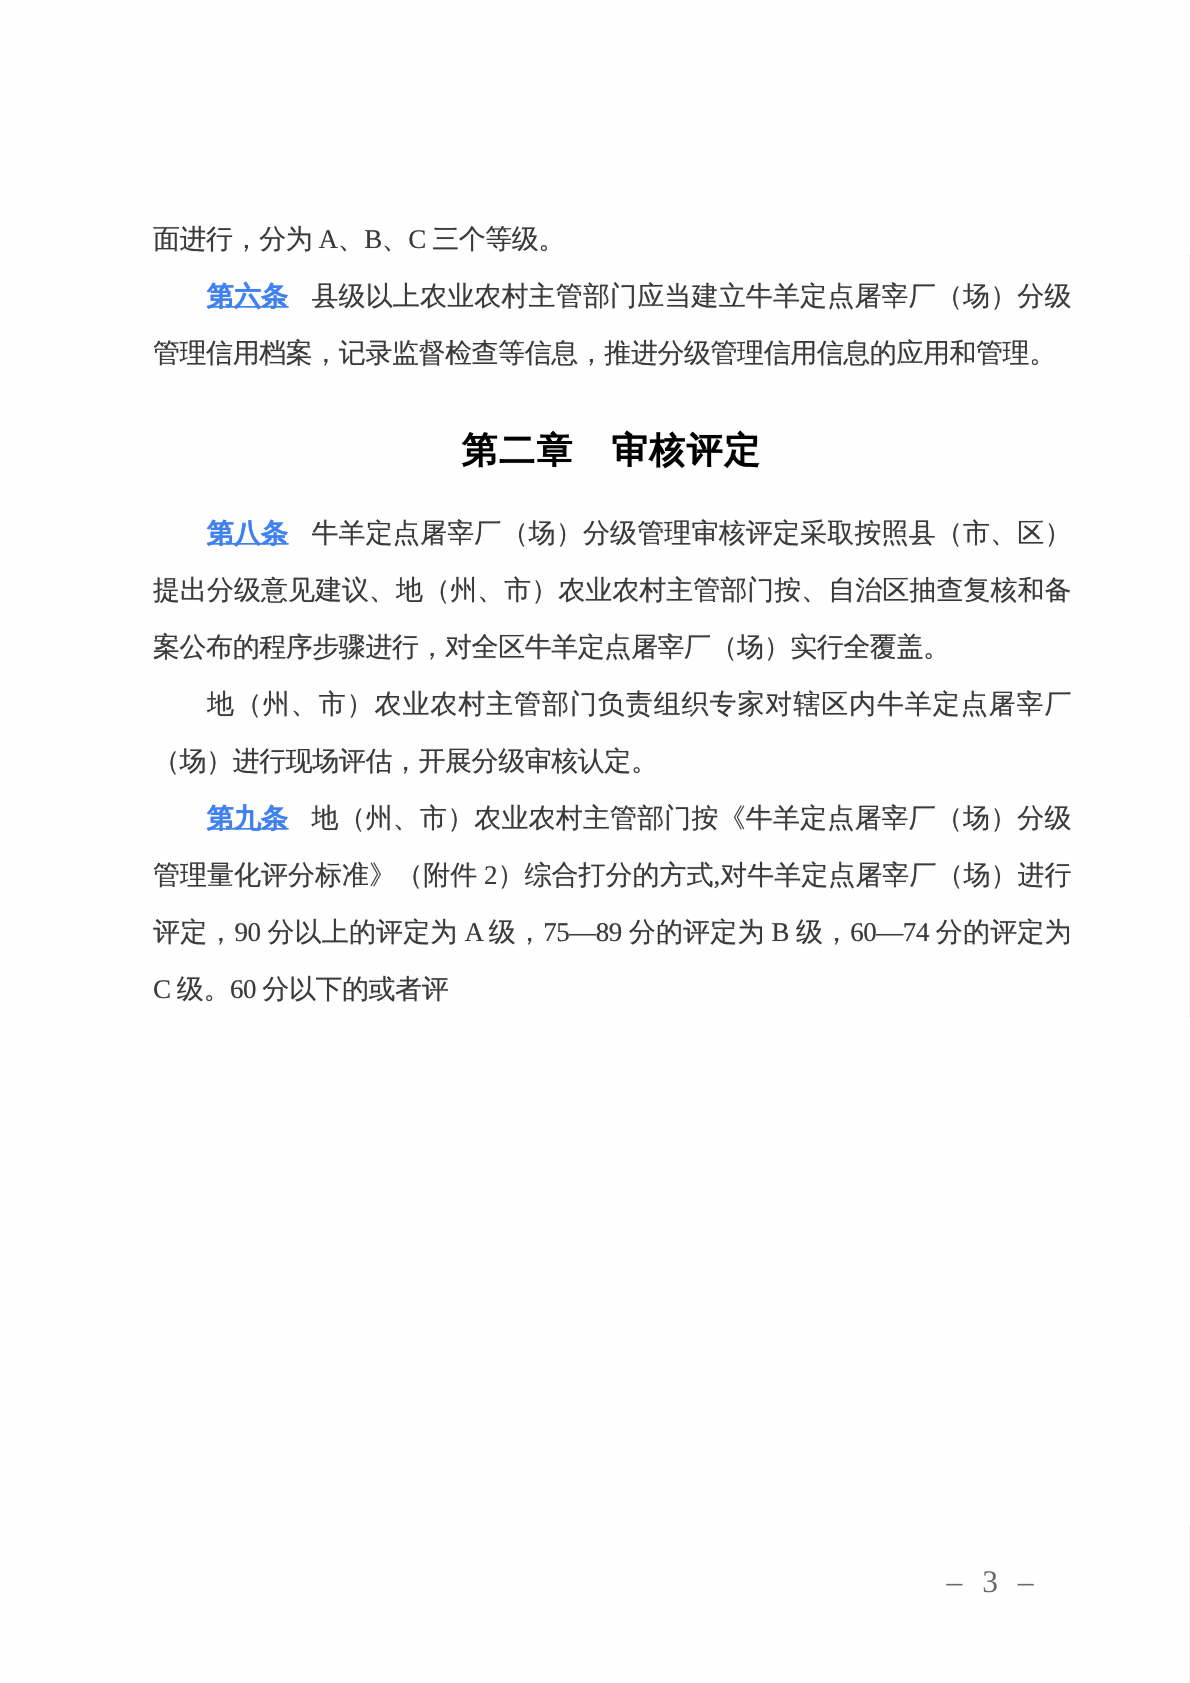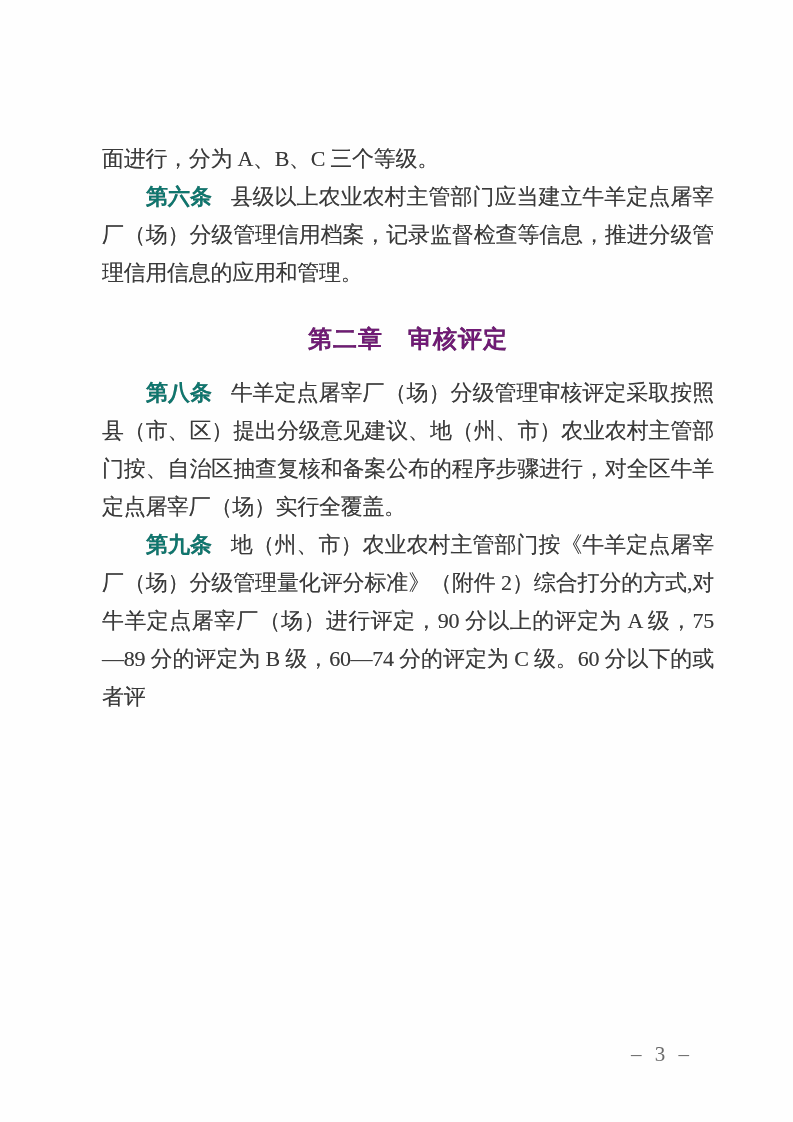--- a/index.html
+++ b/index.html
@@ -18,44 +18,45 @@
     color: #3a3a3a;
   }
   .doc-body {
     position: absolute;
     left: 102px;
     top: 140px;
     width: 612px;
   }
   .para {
     margin: 0;
-    font-size: 22px;
+    font-size: 18px;
     line-height: 38px;
     letter-spacing: -0.3px;
     text-align: justify;
     text-indent: 2em;
     color: #3a3a3a;
     text-shadow: 0 0 0.5px rgba(70,70,70,0.55);
   }
   .para.no-indent {
     text-indent: 0;
   }
   .article-label {
     font-weight: 700;
     font-family: "Liberation Sans", "DejaVu Sans", sans-serif;
-    color: #0f766e;
+    color: #3b82f6;
     margin-right: 0.85em;
+    text-decoration: underline;
   }
   .chapter-heading {
     margin: 27px 0 15px 0;
     font-size: 24px;
     line-height: 40px;
     font-weight: 700;
     font-family: "Liberation Sans", "DejaVu Sans", sans-serif;
-    color: #701a75;
+    color: #000000;
     text-align: center;
     letter-spacing: 1px;
     text-shadow: 0 0 0.5px rgba(50,50,50,0.6);
   }
   .page-number {
     position: absolute;
     top: 1042px;
     right: 100px;
     font-size: 21px;
     letter-spacing: 4px;
@@ -72,20 +73,21 @@
     <p class="para no-indent">面进行，分为 A、B、C 三个等级。</p>
 
     <p class="para"><span class="article-label">第六条</span><span>县级以上农业农村主管部门应当建立牛羊定点屠宰厂（场）分级管理信用档案，记录监督检查等信息，推进分级管理信用信息的应用和管理。</span></p>
 
     <h2 class="chapter-heading">第二章　审核评定</h2>
 
 
     <p class="para"><span class="article-label">第八条</span><span>牛羊定点屠宰厂（场）分级管理审核评定采取按照县（市、区）提出分级意见建议、地（州、市）农业农村主管部门按、自治区抽查复核和备案公布的程序步骤进行，对全区牛羊定点屠宰厂（场）实行全覆盖。</span></p>
 
 
+    <p class="para">地（州、市）农业农村主管部门负责组织专家对辖区内牛羊定点屠宰厂（场）进行现场评估，开展分级审核认定。</p>
 
 
     <p class="para"><span class="article-label">第九条</span><span>地（州、市）农业农村主管部门按《牛羊定点屠宰厂（场）分级管理量化评分标准》（附件 2）综合打分的方式,对牛羊定点屠宰厂（场）进行评定，90 分以上的评定为 A 级，75—89 分的评定为 B 级，60—74 分的评定为 C 级。60 分以下的或者评</span></p>
 
   </section>
 
   <div class="page-number">– 3 –</div>
 </main>
 
 </body></html>

